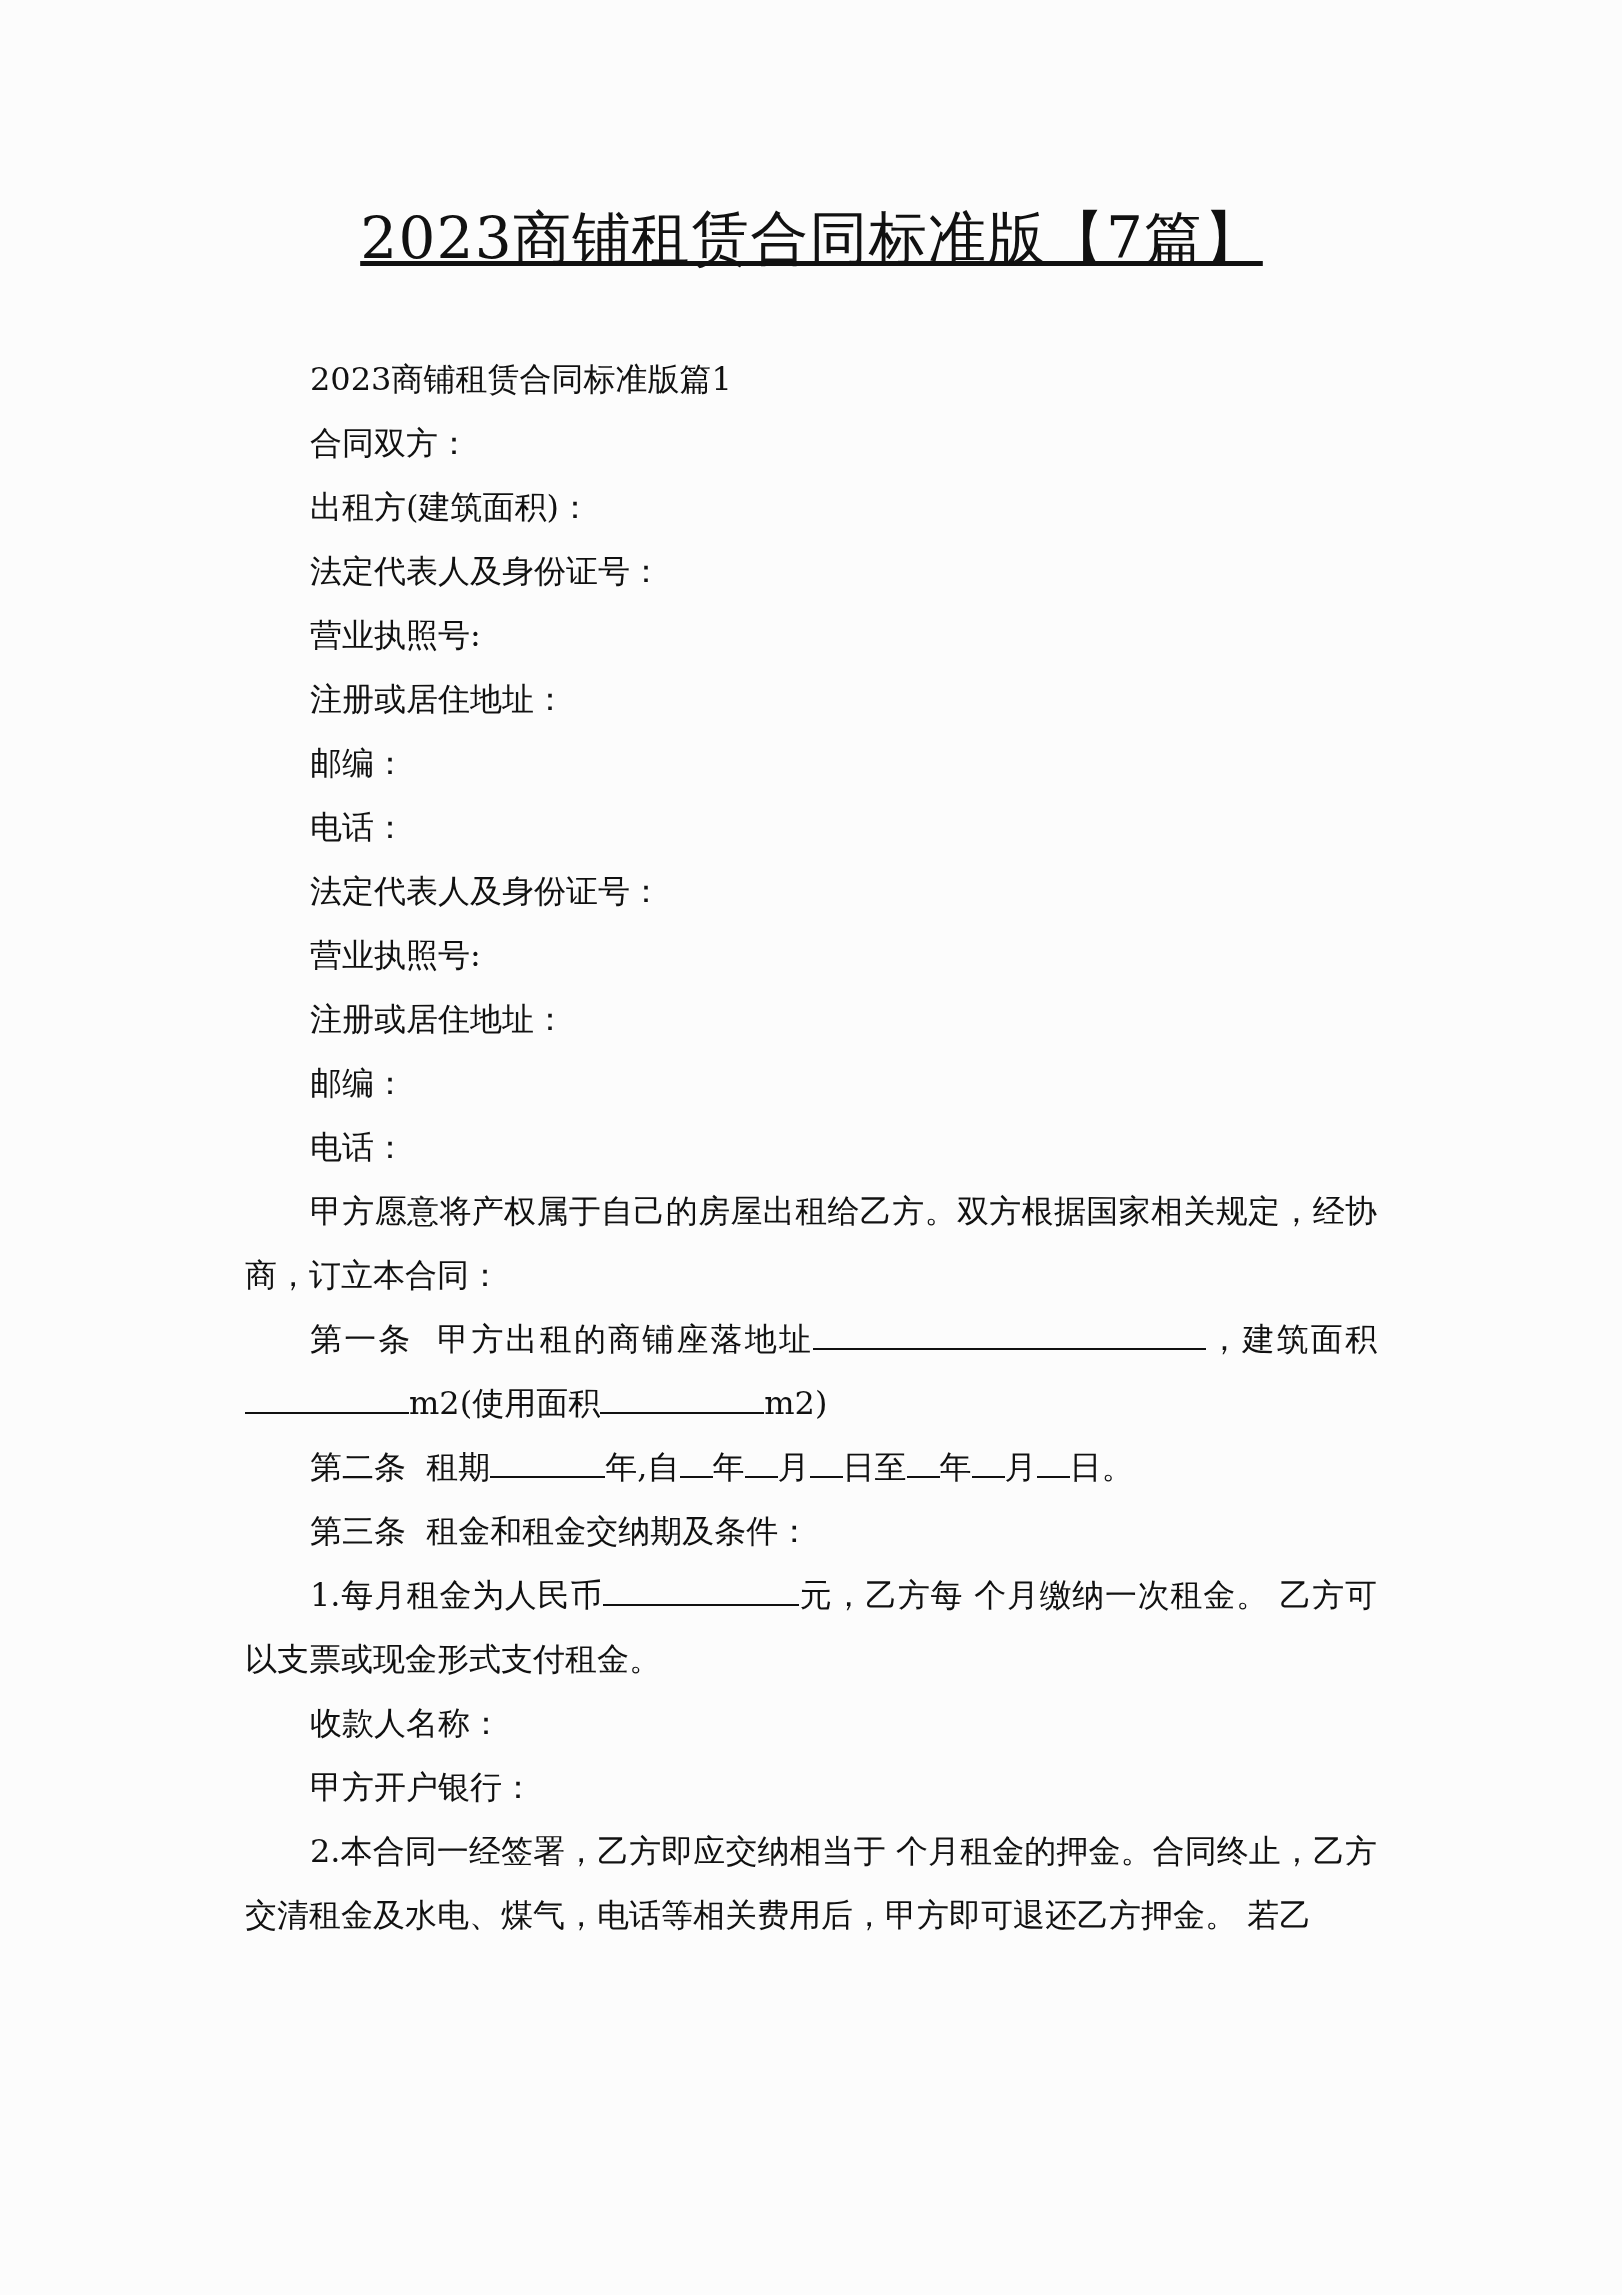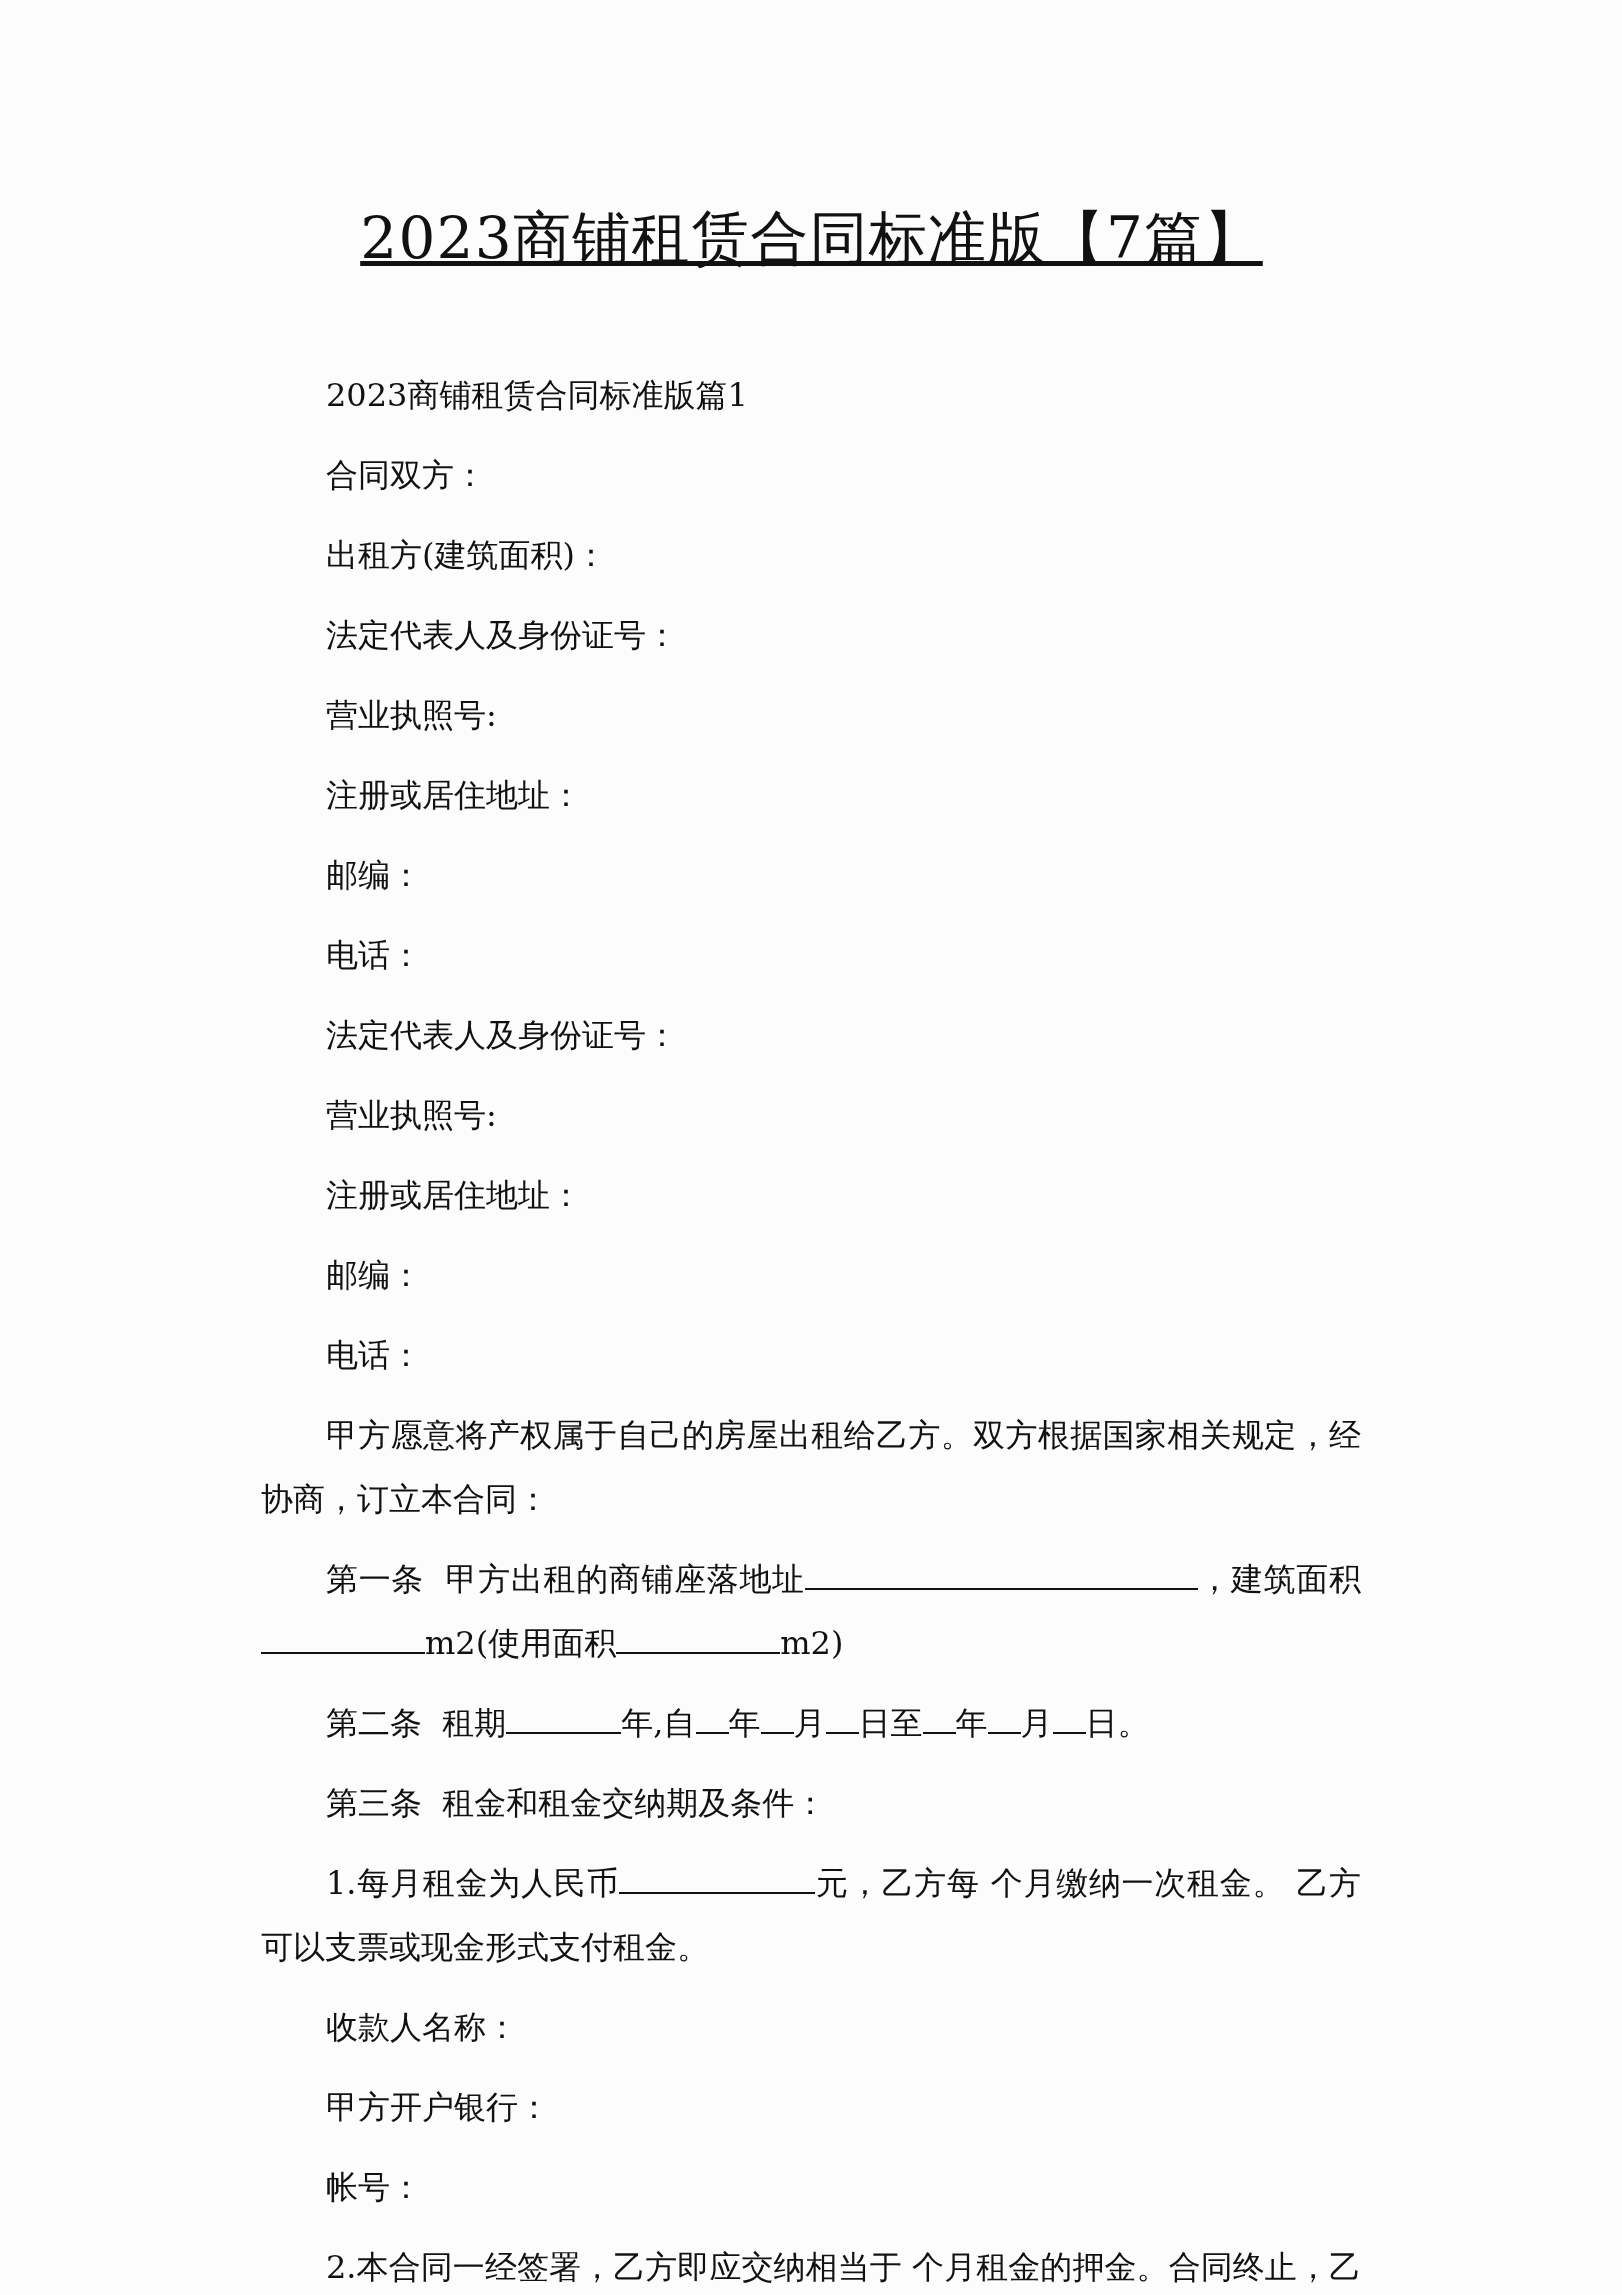--- a/index.html
+++ b/index.html
@@ -37,21 +37,21 @@
   }
   .body {
     position: absolute;
     top: 347px;
     left: 245px;
     width: 1132px;
     font-size: 32px;
     line-height: 64px;
   }
   .p {
-    margin: 16px;
+    margin: 0;
     text-indent: 65px;
     text-align: justify;
     text-align-last: left;
     white-space: normal;
   }
   .blank {
     display: inline-block;
     border-bottom: 2px solid #111;
     height: 0.95em;
     vertical-align: baseline;
@@ -91,19 +91,18 @@
     </p>
 
     <p class="p" style="white-space:pre">第三条  租金和租金交纳期及条件：</p>
 
     <p class="p">
       <span>1.每月租金为人民币</span><span class="blank" style="width:196px"></span><span>元，乙方每 个月缴纳一次租金。 乙方可以支票或现金形式支付租金。</span>
     </p>
 
     <p class="p">收款人名称：</p>
     <p class="p">甲方开户银行：</p>
-    <p class="p">帐号：</p>
 
     <p class="p">2.本合同一经签署，乙方即应交纳相当于 个月租金的押金。合同终止，乙方交清租金及水电、煤气，电话等相关费用后，甲方即可退还乙方押金。 若乙</p>
 
   </div>
 </div>
 
 
 </body></html>

